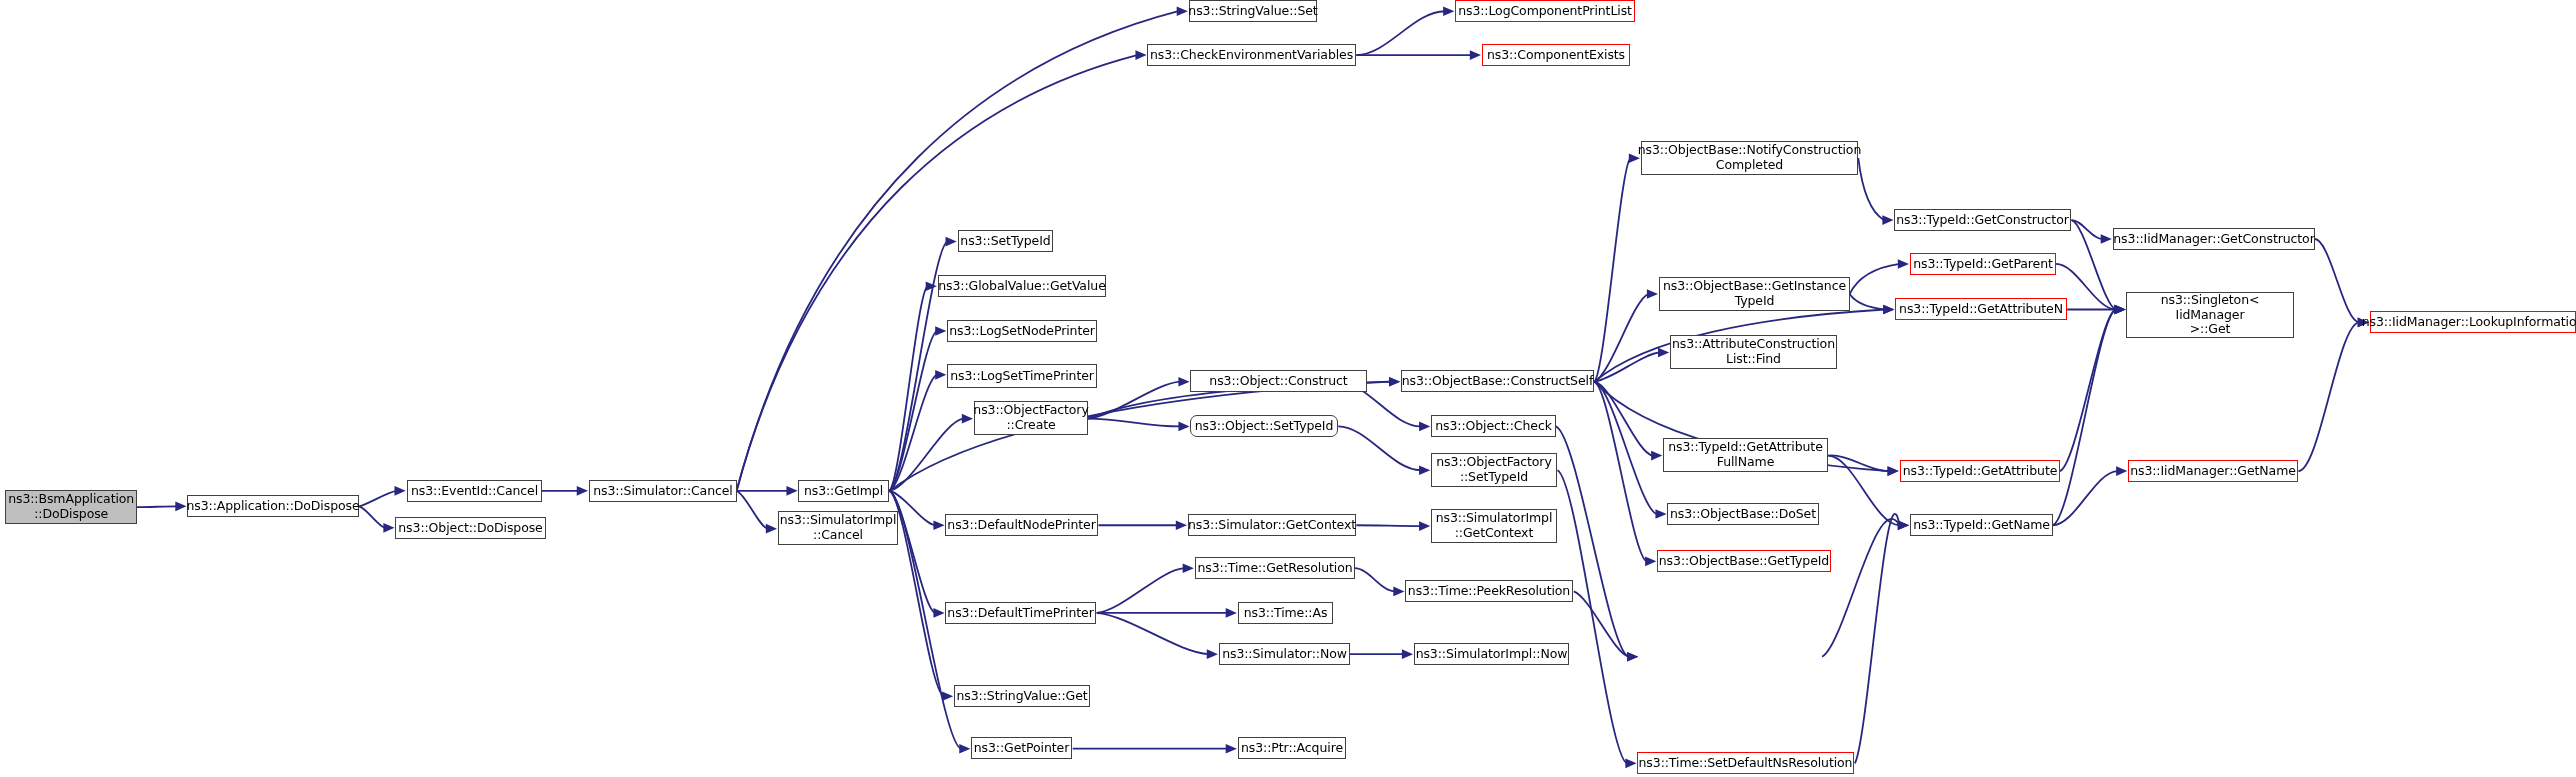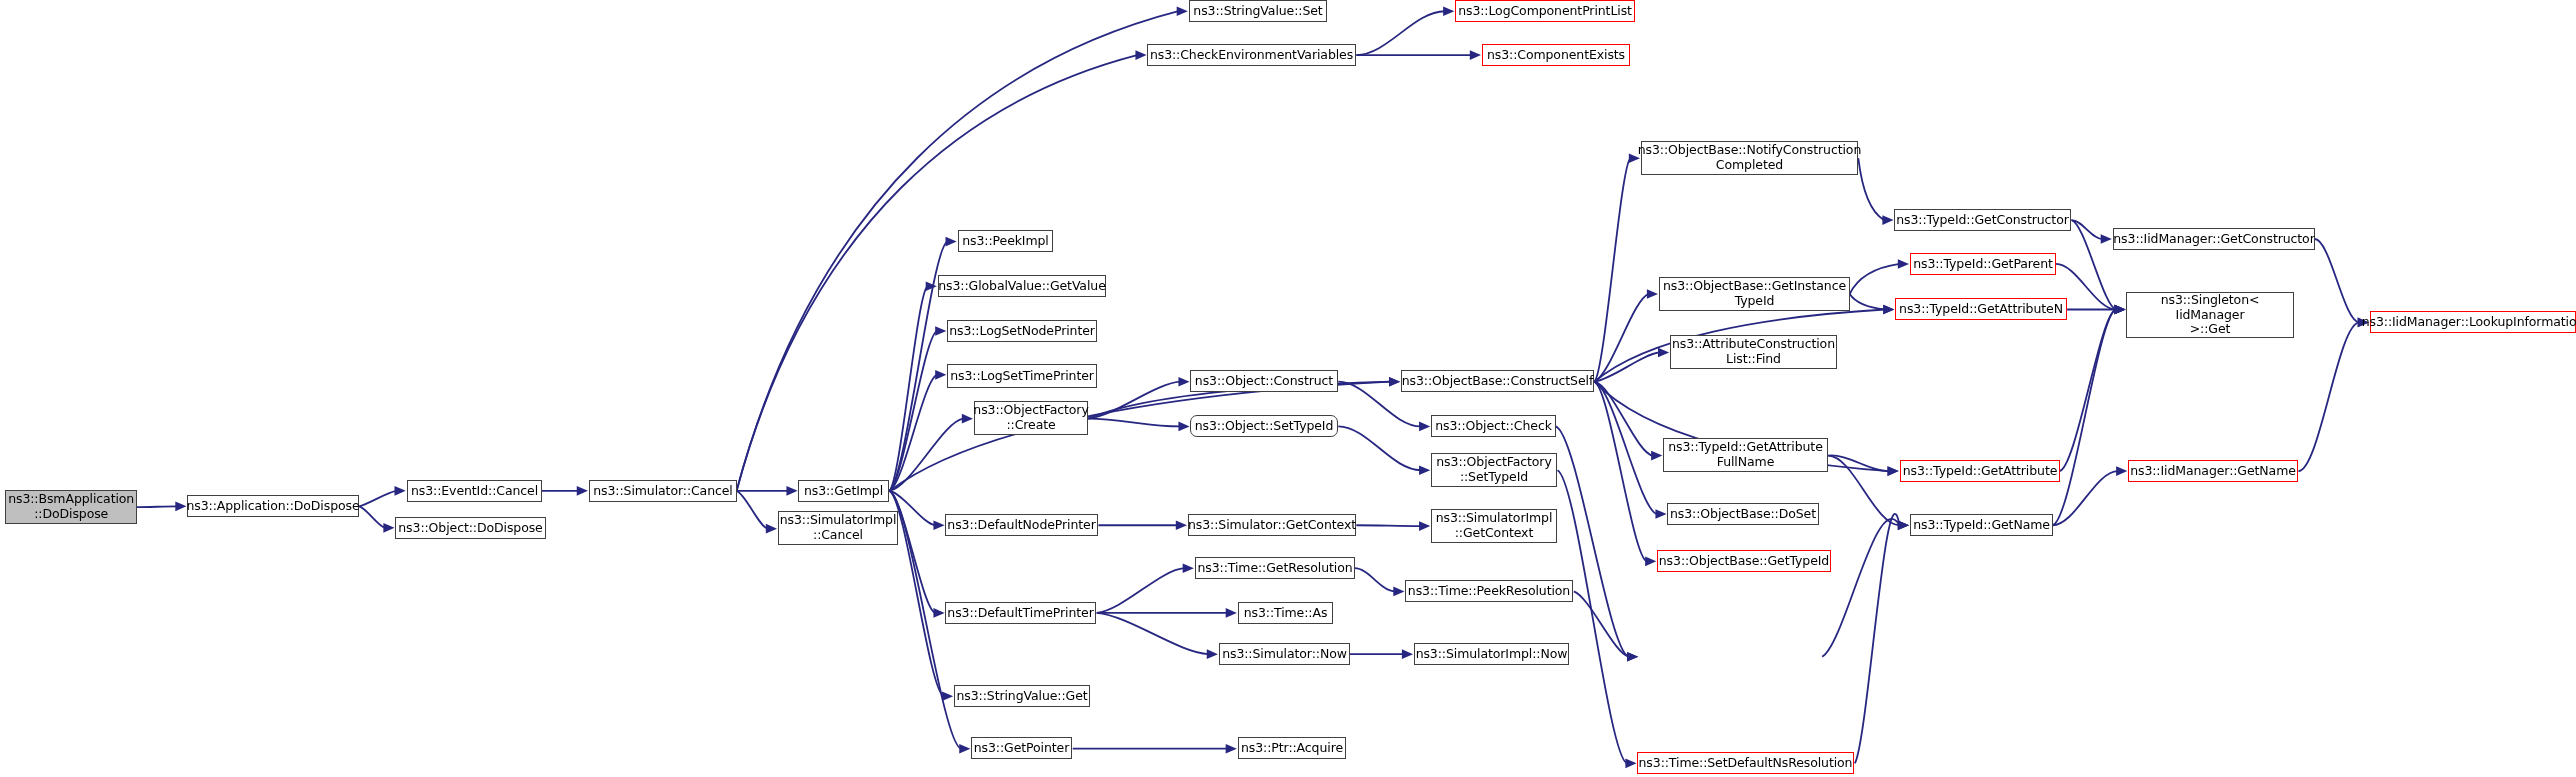--- a/index.html
+++ b/index.html
@@ -184,35 +184,35 @@
     </svg>
 <div class="node root" style="left: 5.2px; top: 490px; width: 132px; height: 34px;"><span>ns3::BsmApplication
 ::DoDispose</span></div>
     <div class="node" style="left: 187px; top: 495px; width: 172px; height: 22.3px;"><span>ns3::Application::DoDispose</span></div>
     <div class="node" style="left: 407px; top: 480px; width: 135px; height: 22.3px;"><span>ns3::EventId::Cancel</span></div>
     <div class="node" style="left: 395px; top: 517px; width: 151px; height: 22.3px;"><span>ns3::Object::DoDispose</span></div>
     <div class="node" style="left: 589px; top: 480px; width: 148px; height: 22.3px;"><span>ns3::Simulator::Cancel</span></div>
     <div class="node" style="left: 798px; top: 480px; width: 91px; height: 22.3px;"><span>ns3::GetImpl</span></div>
     <div class="node" style="left: 778px; top: 511px; width: 120px; height: 34px;"><span>ns3::SimulatorImpl
 ::Cancel</span></div>
-    <div class="node" style="left: 958px; top: 230px; width: 95px; height: 22.3px;"><span>ns3::PeekImpl</span></div>
+    <div class="node" style="left: 958px; top: 230px; width: 95px; height: 22.3px;"><span>ns3::SetTypeId</span></div>
     <div class="node" style="left: 938px; top: 275px; width: 168px; height: 22.3px;"><span>ns3::GlobalValue::GetValue</span></div>
     <div class="node" style="left: 947px; top: 320px; width: 150px; height: 22.3px;"><span>ns3::LogSetNodePrinter</span></div>
     <div class="node" style="left: 947px; top: 364px; width: 150px; height: 24px;"><span>ns3::LogSetTimePrinter</span></div>
     <div class="node" style="left: 974px; top: 401px; width: 114px; height: 34px;"><span>ns3::ObjectFactory
 ::Create</span></div>
     <div class="node" style="left: 945px; top: 514px; width: 153px; height: 22.3px;"><span>ns3::DefaultNodePrinter</span></div>
     <div class="node" style="left: 945px; top: 602px; width: 151px; height: 22.3px;"><span>ns3::DefaultTimePrinter</span></div>
     <div class="node" style="left: 954px; top: 685px; width: 136px; height: 22.3px;"><span>ns3::StringValue::Get</span></div>
     <div class="node" style="left: 971px; top: 737px; width: 101px; height: 22.3px;"><span>ns3::GetPointer</span></div>
-    <div class="node" style="left: 1189px; top: 0px; width: 138px; height: 22.3px;"><span>ns3::StringValue::Set</span></div>
+    <div class="node" style="left: 1189px; top: 0px; width: 128px; height: 22.3px;"><span>ns3::StringValue::Set</span></div>
     <div class="node" style="left: 1147px; top: 44px; width: 209px; height: 22.3px;"><span>ns3::CheckEnvironmentVariables</span></div>
     <div class="node red" style="left: 1455px; top: 0px; width: 180px; height: 22.3px;"><span>ns3::LogComponentPrintList</span></div>
     <div class="node red" style="left: 1482px; top: 44px; width: 148px; height: 22.3px;"><span>ns3::ComponentExists</span></div>
-    <div class="node" style="left: 1190px; top: 370px; width: 148px; height: 22.3px;"><span>ns3::Object::Construct</span></div>
+    <div class="node" style="left: 1190px; top: 370px; width: 177px; height: 22.3px;"><span>ns3::Object::Construct</span></div>
     <div class="node" style="left: 1190px; top: 415px; width: 148px; height: 22.3px; border-radius: 7px;"><span>ns3::Object::SetTypeId</span></div>
     <div class="node" style="left: 1188px; top: 514px; width: 168px; height: 22.3px;"><span>ns3::Simulator::GetContext</span></div>
     <div class="node" style="left: 1195px; top: 557px; width: 160px; height: 22.3px;"><span>ns3::Time::GetResolution</span></div>
     <div class="node" style="left: 1238px; top: 602px; width: 95px; height: 22.3px;"><span>ns3::Time::As</span></div>
     <div class="node" style="left: 1219px; top: 643px; width: 131px; height: 22.3px;"><span>ns3::Simulator::Now</span></div>
     <div class="node" style="left: 1238px; top: 737px; width: 108px; height: 22.3px;"><span>ns3::Ptr::Acquire</span></div>
     <div class="node" style="left: 1401px; top: 370px; width: 193px; height: 22.3px;"><span>ns3::ObjectBase::ConstructSelf</span></div>
     <div class="node" style="left: 1431px; top: 415px; width: 125px; height: 22.3px;"><span>ns3::Object::Check</span></div>
     <div class="node" style="left: 1431px; top: 453px; width: 126px; height: 34px;"><span>ns3::ObjectFactory
 ::SetTypeId</span></div>

